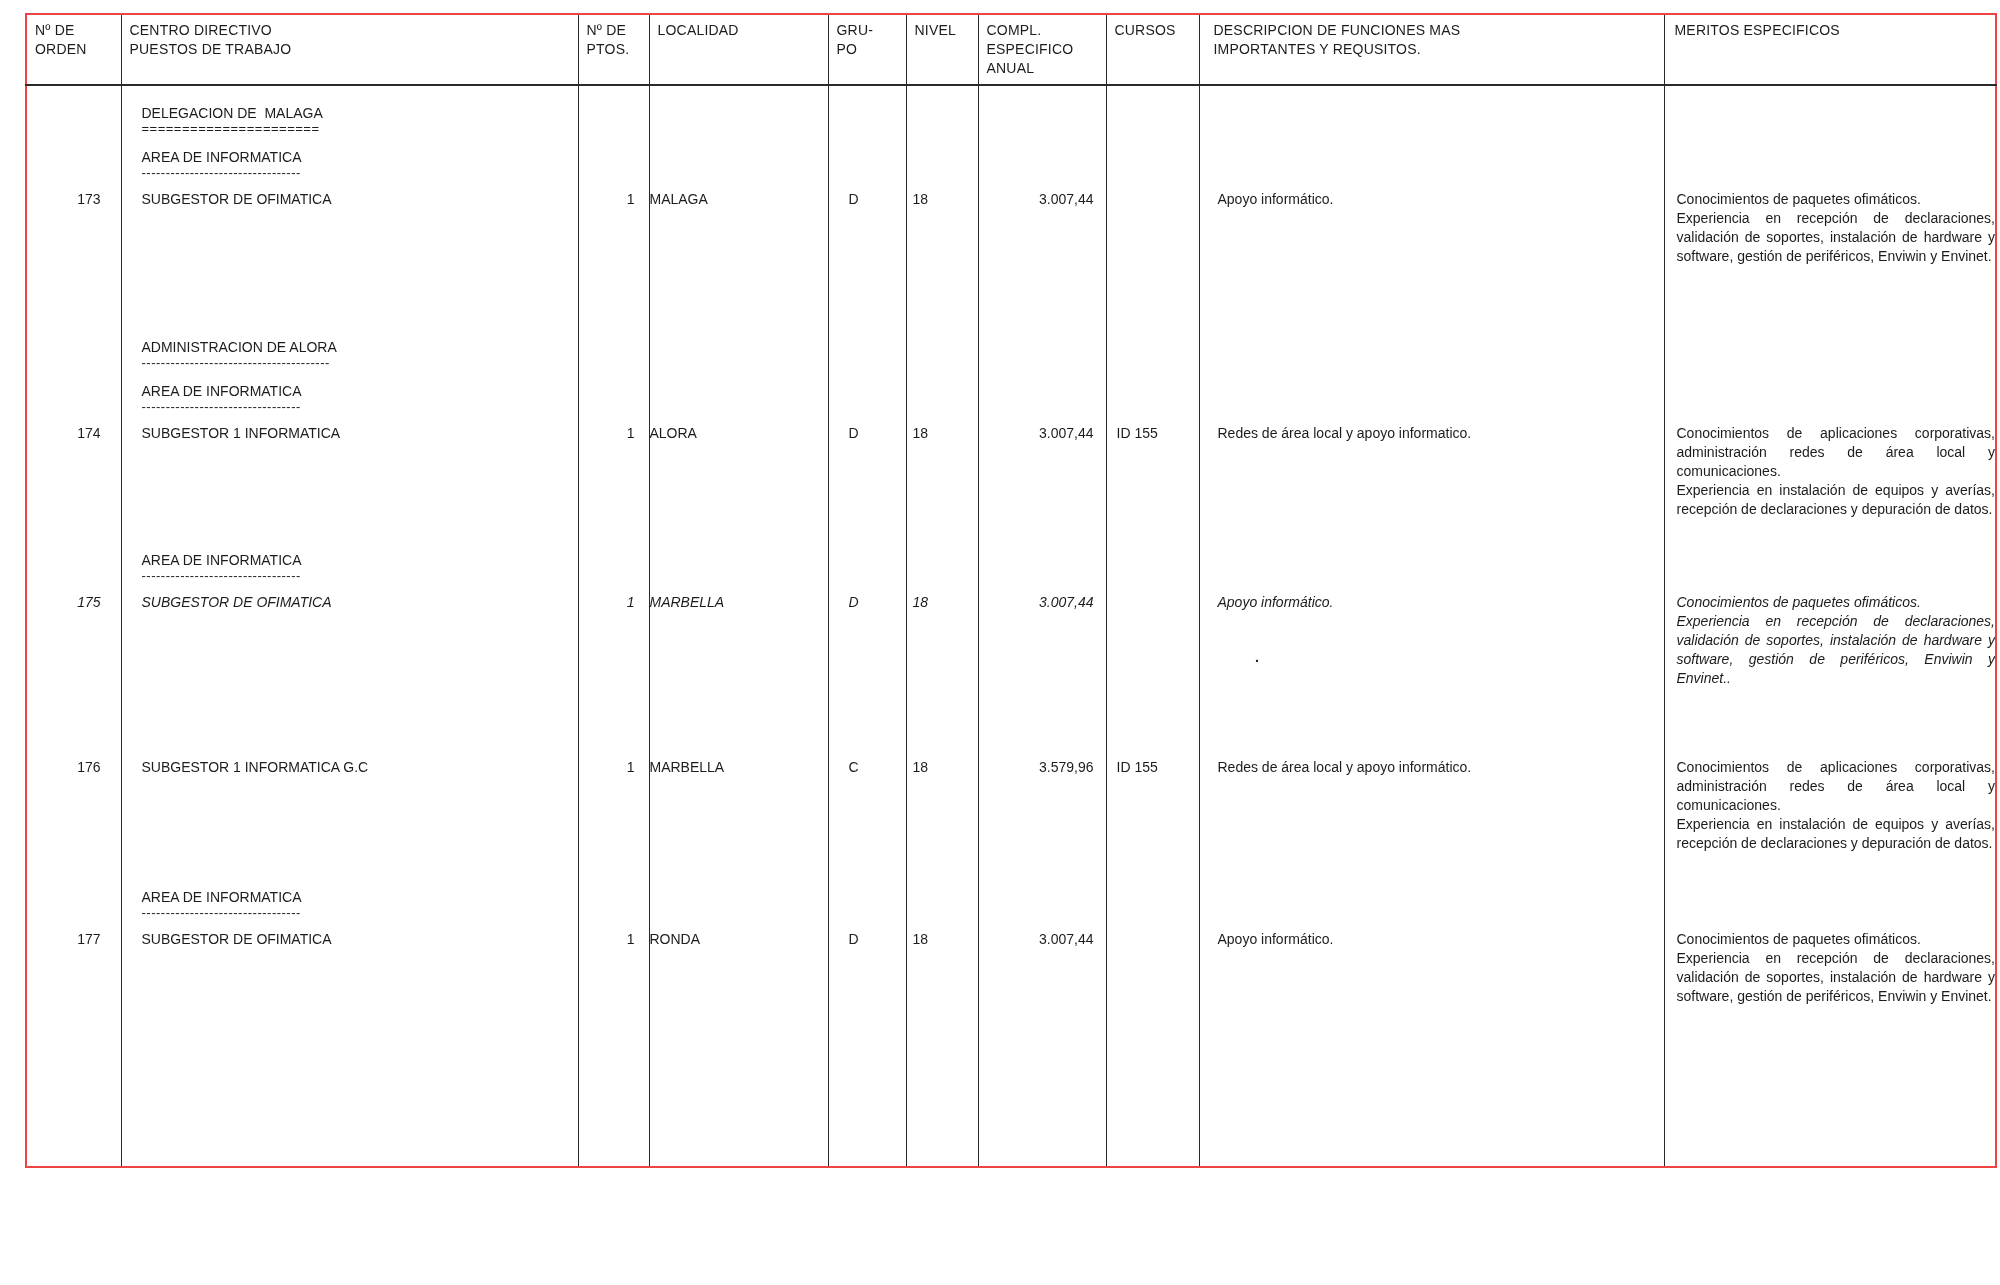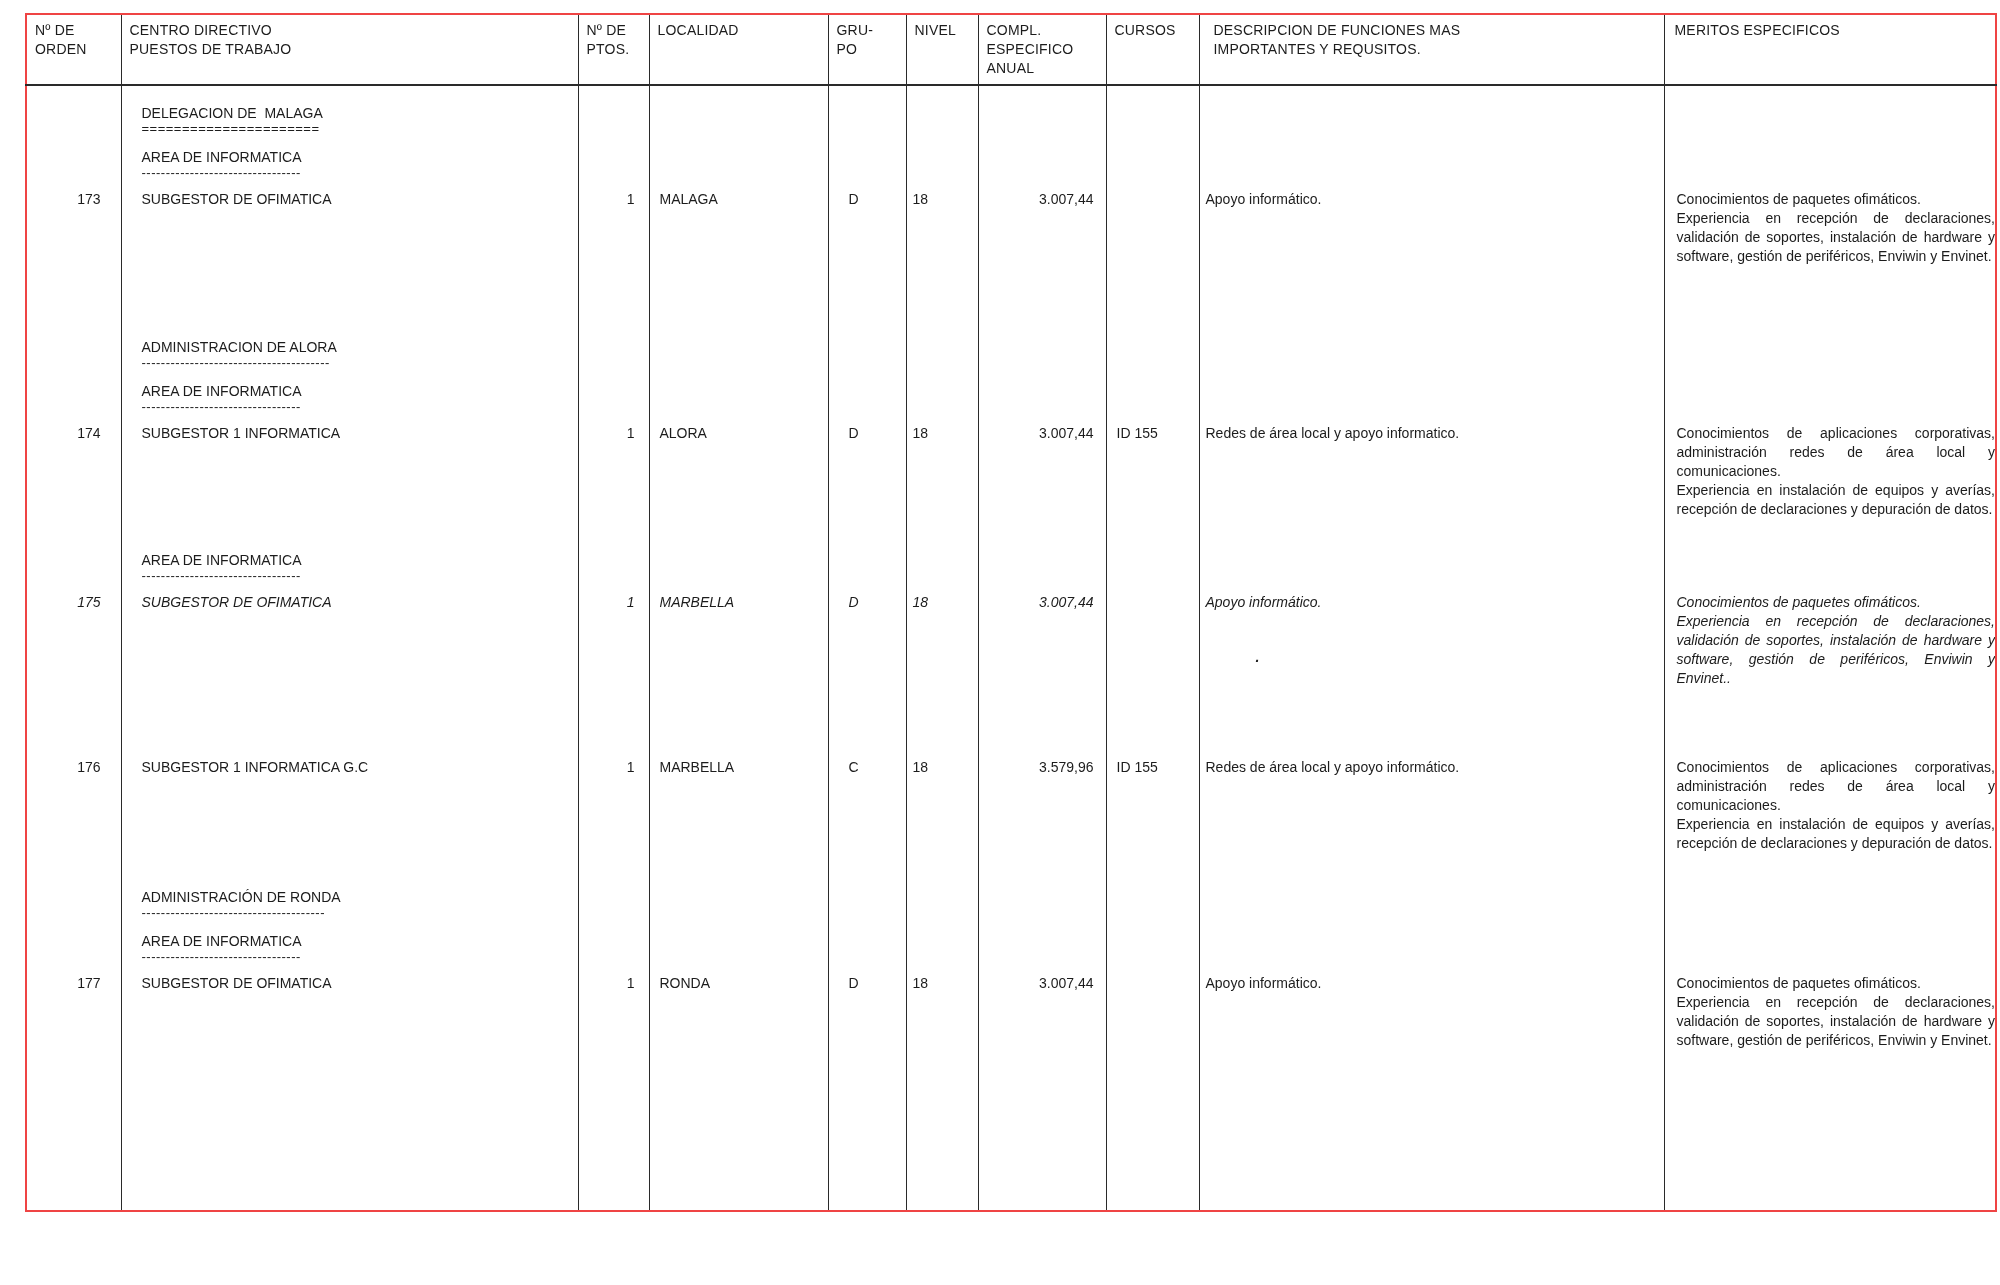--- a/index.html
+++ b/index.html
@@ -52,26 +52,26 @@
     padding: 6px 6px 6px 8px;
     height: 71px;
     letter-spacing: 0.2px;
   }
   thead th.h-desc { padding-left: 14px; }
   thead th.h-meritos { padding-left: 10px; }
   tbody td { padding: 3px 6px; }
   td.c-orden     { text-align: right; padding-right: 20px; }
   td.c-puesto    { padding-left: 20px; white-space: pre-line; margin-left: 20px; }
   td.c-ptos      { text-align: right; padding-right: 14px; }
-  td.c-localidad { padding-left: 10px; }
+  td.c-localidad { padding-left: 0; }
   td.c-grupo     { padding-left: 20px; }
   td.c-nivel     { }
   td.c-compl     { text-align: right; padding-right: 12px; margin-left: 26px; }
   td.c-cursos    { padding-left: 10px; }
-  td.c-desc      { padding-left: 6px; position: relative; }
+  td.c-desc      { padding-left: 18px; position: relative; }
   td.c-meritos   { padding: 3px 0 3px 12px; text-align: justify; white-space: pre-line; margin-top: 10px; }
   tr.section-row td.c-puesto { padding-top: 5px; }
   tr.first-section td.c-puesto { padding-top: 18px; }
   .section-label { white-space: pre; }
   .section-underline {
     line-height: 11px;
     font-size: 13px;
     white-space: pre;
     letter-spacing: 0.5px;
     overflow: hidden;
@@ -230,32 +230,20 @@
     <td class="c-grupo">C</td>
     <td class="c-nivel">18</td>
     <td class="c-compl">3.579,96</td>
     <td class="c-cursos">ID 155</td>
     <td class="c-desc">Redes de área local y apoyo informático.</td>
     <td class="c-meritos">Conocimientos de aplicaciones corporativas, administración redes de área local y comunicaciones.
 Experiencia en instalación de equipos y averías, recepción de declaraciones y depuración de datos.</td>
   </tr>
         <tr class="row section-row" style="height: 44px;">
     <td class="c-orden"></td>
-    <td class="c-puesto"><div class="section-label">ADMINISTRACIÓN DE RONDA</div><div class="section-underline">--------------------------------------</div></td>
-    <td class="c-ptos"></td>
-    <td class="c-localidad"></td>
-    <td class="c-grupo"></td>
-    <td class="c-nivel"></td>
-    <td class="c-compl"></td>
-    <td class="c-cursos"></td>
-    <td class="c-desc"></td>
-    <td class="c-meritos"></td>
-  </tr>
-        <tr class="row section-row" style="height: 44px;">
-    <td class="c-orden"></td>
     <td class="c-puesto"><div class="section-label">AREA DE INFORMATICA</div><div class="section-underline">---------------------------------</div></td>
     <td class="c-ptos"></td>
     <td class="c-localidad"></td>
     <td class="c-grupo"></td>
     <td class="c-nivel"></td>
     <td class="c-compl"></td>
     <td class="c-cursos"></td>
     <td class="c-desc"></td>
     <td class="c-meritos"></td>
   </tr>

